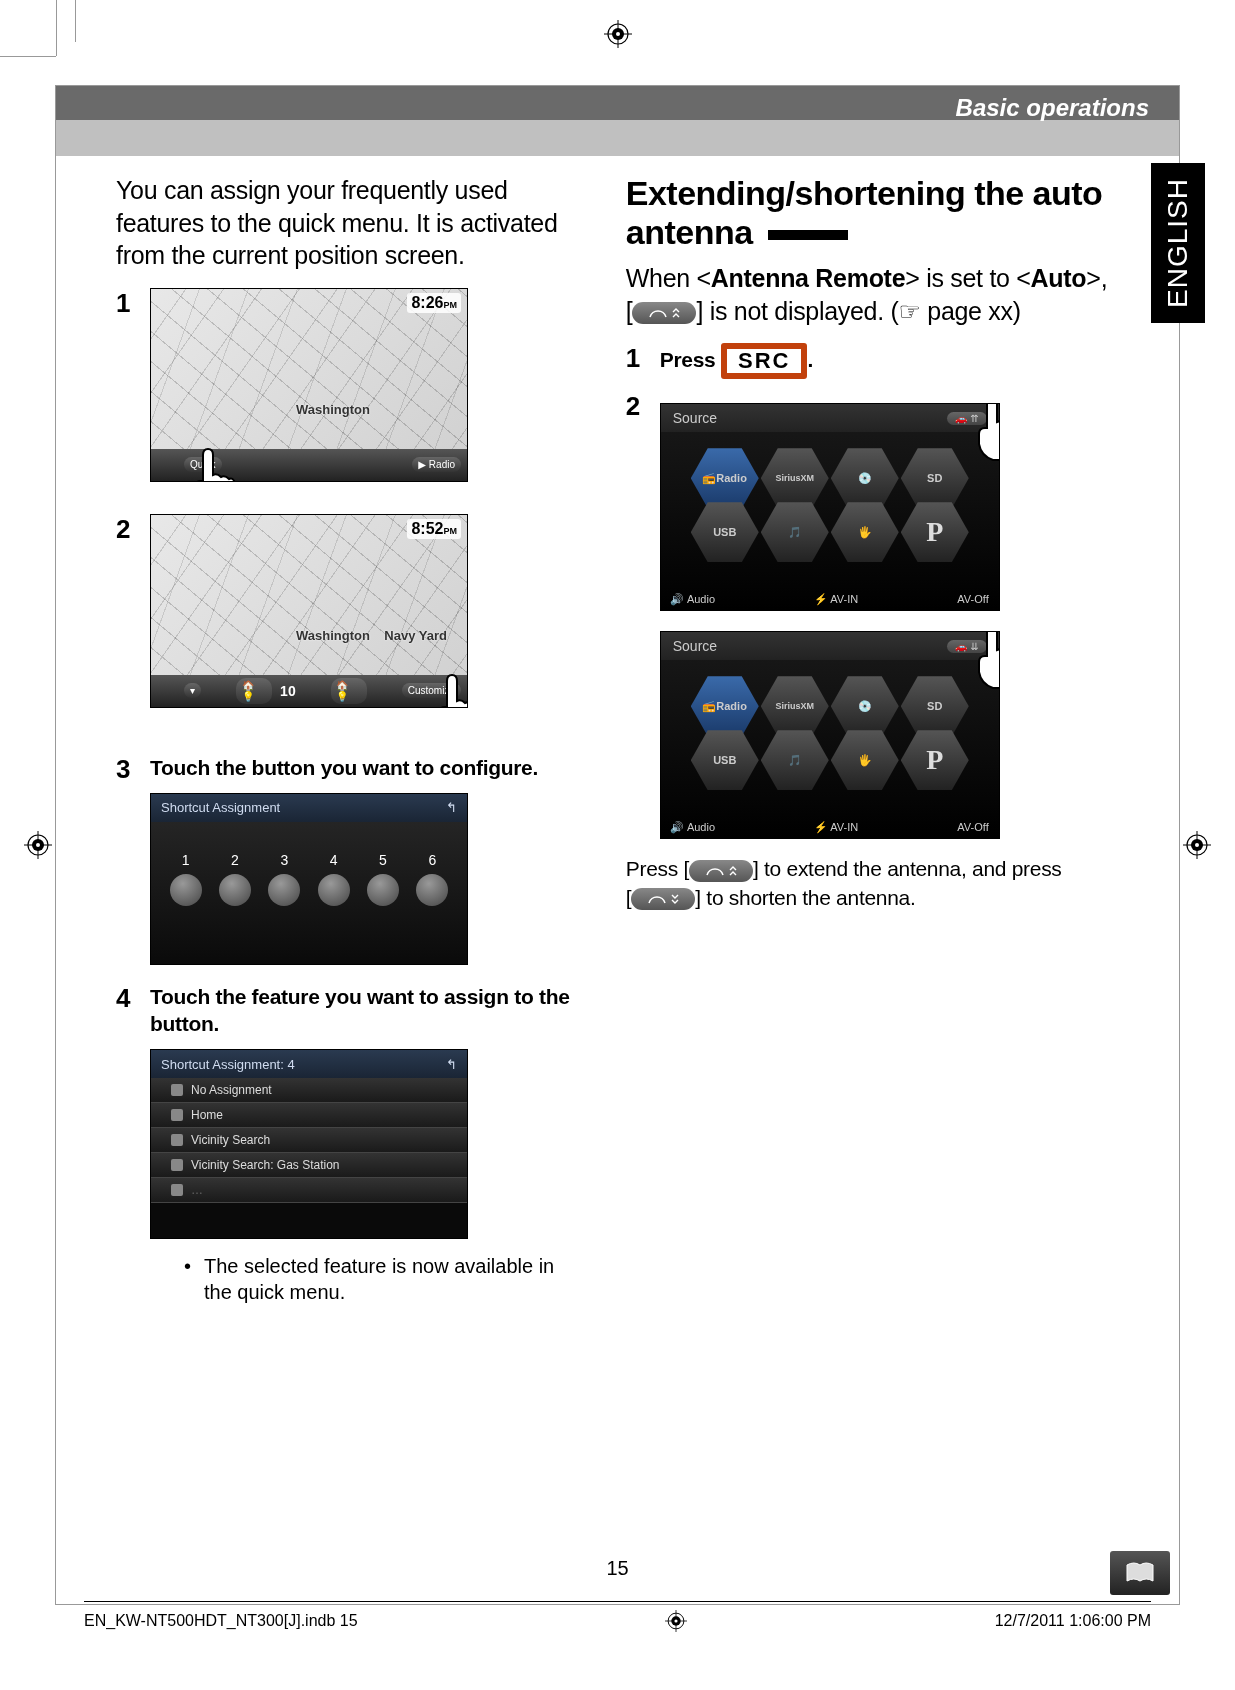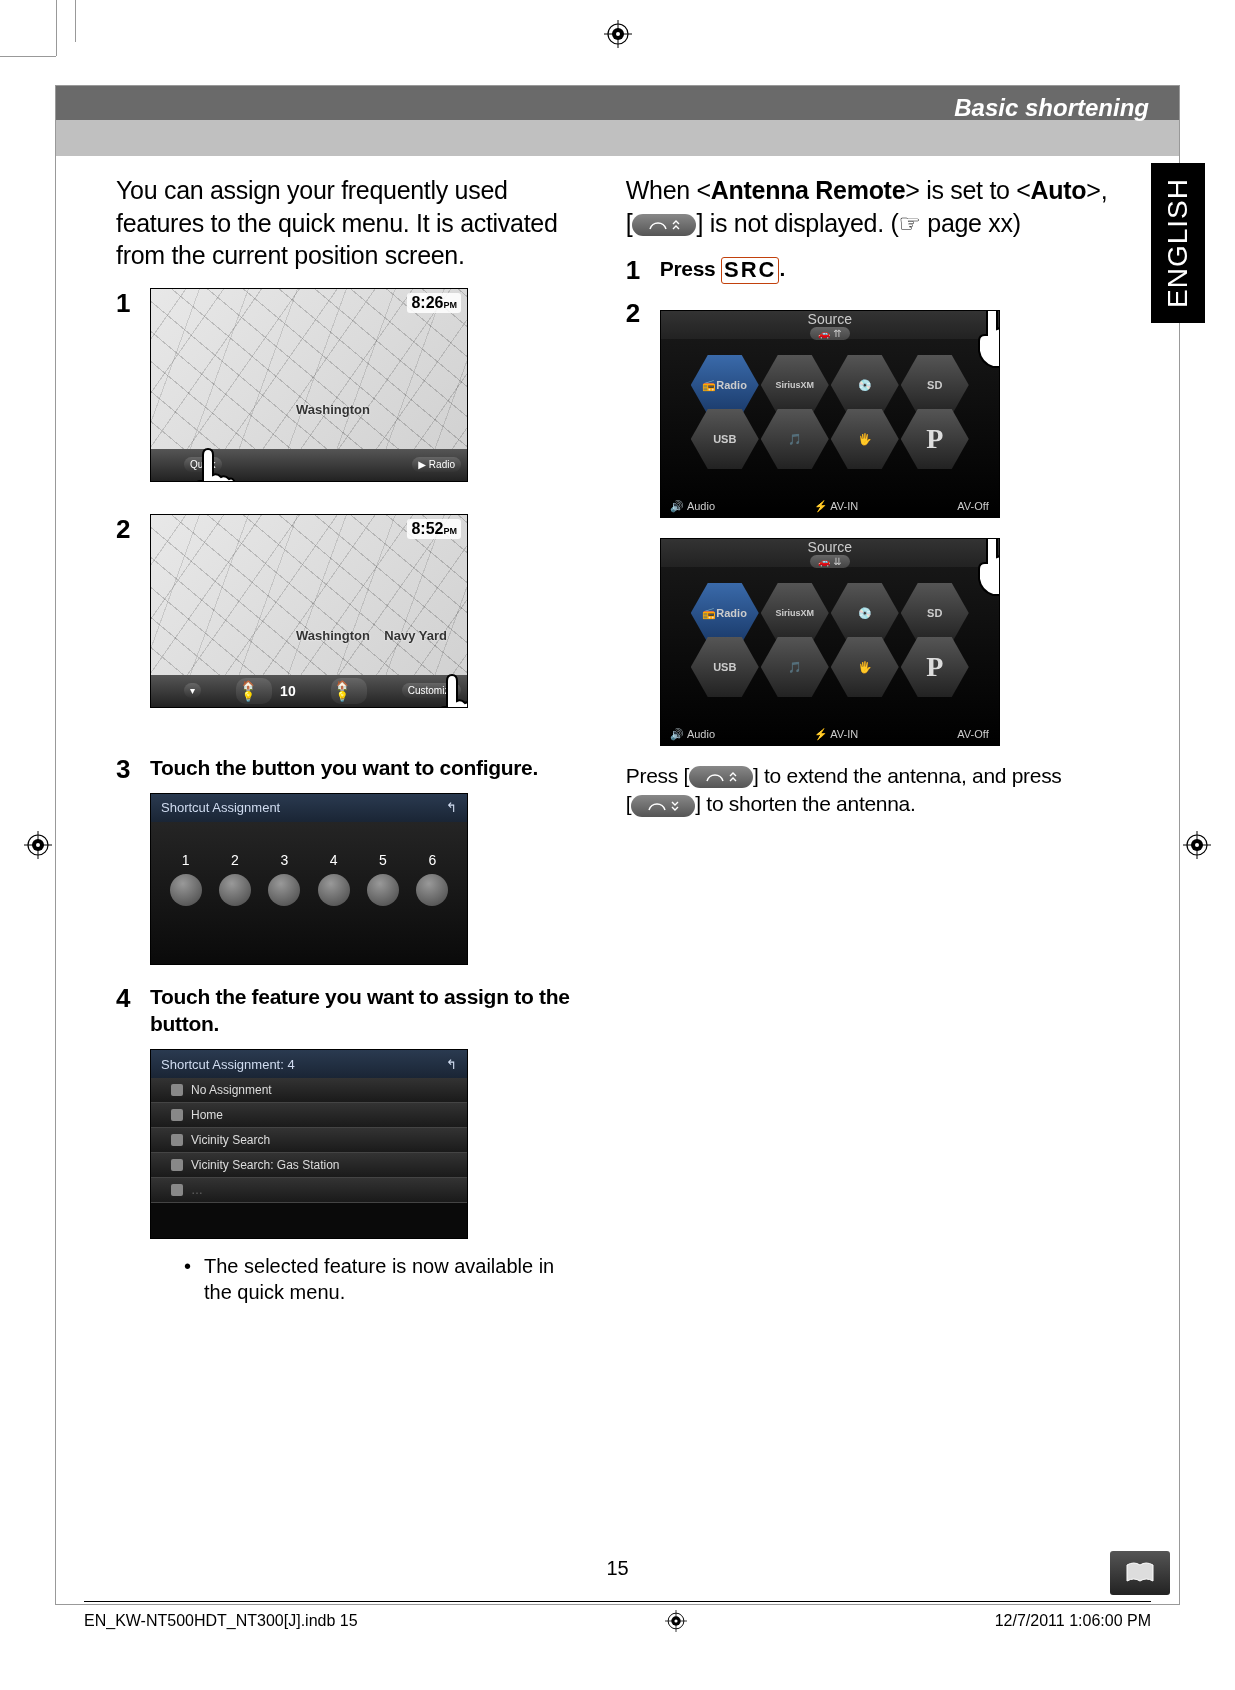--- a/index.html
+++ b/index.html
@@ -65,23 +65,23 @@
     }
     .step-body { flex: 1; }
     .step-text {
       font-weight: bold;
       font-size: 21px;
       line-height: 1.3;
       letter-spacing: -0.3px;
     }
     .step-text .btn-box {
       display: inline-block;
-      border: 1px solid #c2410c;
+      border: 6px solid #c2410c;
       border-radius: 3px;
-      padding: 0 2px;
+      padding: 0 11px;
       font-weight: bold;
       font-size: 22px;
       letter-spacing: 2px;
       vertical-align: middle;
       line-height: 1.1;
     }
     .pill {
       display: inline-flex;
       align-items: center;
       justify-content: center;
@@ -207,21 +207,20 @@
     .ss-source {
       width: 340px; height: 208px;
       background: linear-gradient(to bottom, #1a1a1a, #000);
       margin-top: 12px;
     }
     .src-hdr {
       height: 28px; display:flex; align-items:center;
       justify-content: space-between; padding: 0 12px;
       font-size: 14px; color: #ccc;
       background: linear-gradient(to bottom,#333,#222);
-      flex-direction: column;
     }
     .src-antenna {
       background: linear-gradient(to bottom,#666,#444);
       border-radius: 10px; padding: 1px 8px;
       display:flex; align-items:center; gap:4px; font-size:10px;
     }
     .hex-row { display:flex; justify-content:center; gap:2px; margin-top:-6px;}
     .hex-row.r1{margin-top:16px;}
     .hex {
       width: 68px; height: 60px;
@@ -316,21 +315,21 @@
       <circle cx="14" cy="14" r="10" fill="none" stroke="#000" stroke-width="1.2"></circle>
       <circle cx="14" cy="14" r="6" fill="#000"></circle>
       <line x1="14" y1="0" x2="14" y2="28" stroke="#000"></line>
       <line x1="0" y1="14" x2="28" y2="14" stroke="#000"></line>
       <circle cx="14" cy="14" r="2" fill="#fff"></circle>
     </svg>
 </div>
 
 <div class="page">
   <div class="header-bar">
-    <div class="section-title">Basic shortening</div>
+    <div class="section-title">Basic operations</div>
   </div>
 
   <div class="content">
 
     <div class="col">
       <p class="intro">You can assign your frequently used features to the quick menu. It is activated from the current position screen.</p>
 
       <div class="step">
         <div class="step-num">1</div>
         <div class="step-body">
@@ -434,20 +433,24 @@
           </div>
           <div class="bullet">
             <div class="b">•</div>
             <div>The selected feature is now available in the quick menu.</div>
           </div>
         </div>
       </div>
     </div>
 
     <div class="col col-right">
+      <h1>
+        <span>Extending/shortening the auto antenna</span>
+        <span class="hbar" style="width:80px"></span>
+      </h1>
       <p class="intro">
         <span>When &lt;</span><b>Antenna Remote</b><span>&gt; is set to &lt;</span><b>Auto</b><span>&gt;,</span><br>
         <span>[</span><span class="pill">
             <svg width="20" height="12" viewBox="0 0 20 12">
               <path d="M2 10 Q4 4 10 4 Q16 4 18 10" fill="none" stroke="#fff" stroke-width="1.5"></path>
             </svg>
             <svg width="8" height="12" viewBox="0 0 8 12">
               <path d="M1 5 L4 2 L7 5 M1 10 L4 7 L7 10" fill="none" stroke="#fff" stroke-width="1.4"></path>
             </svg>
           </span><span>] is not displayed. (☞ page xx)</span>

